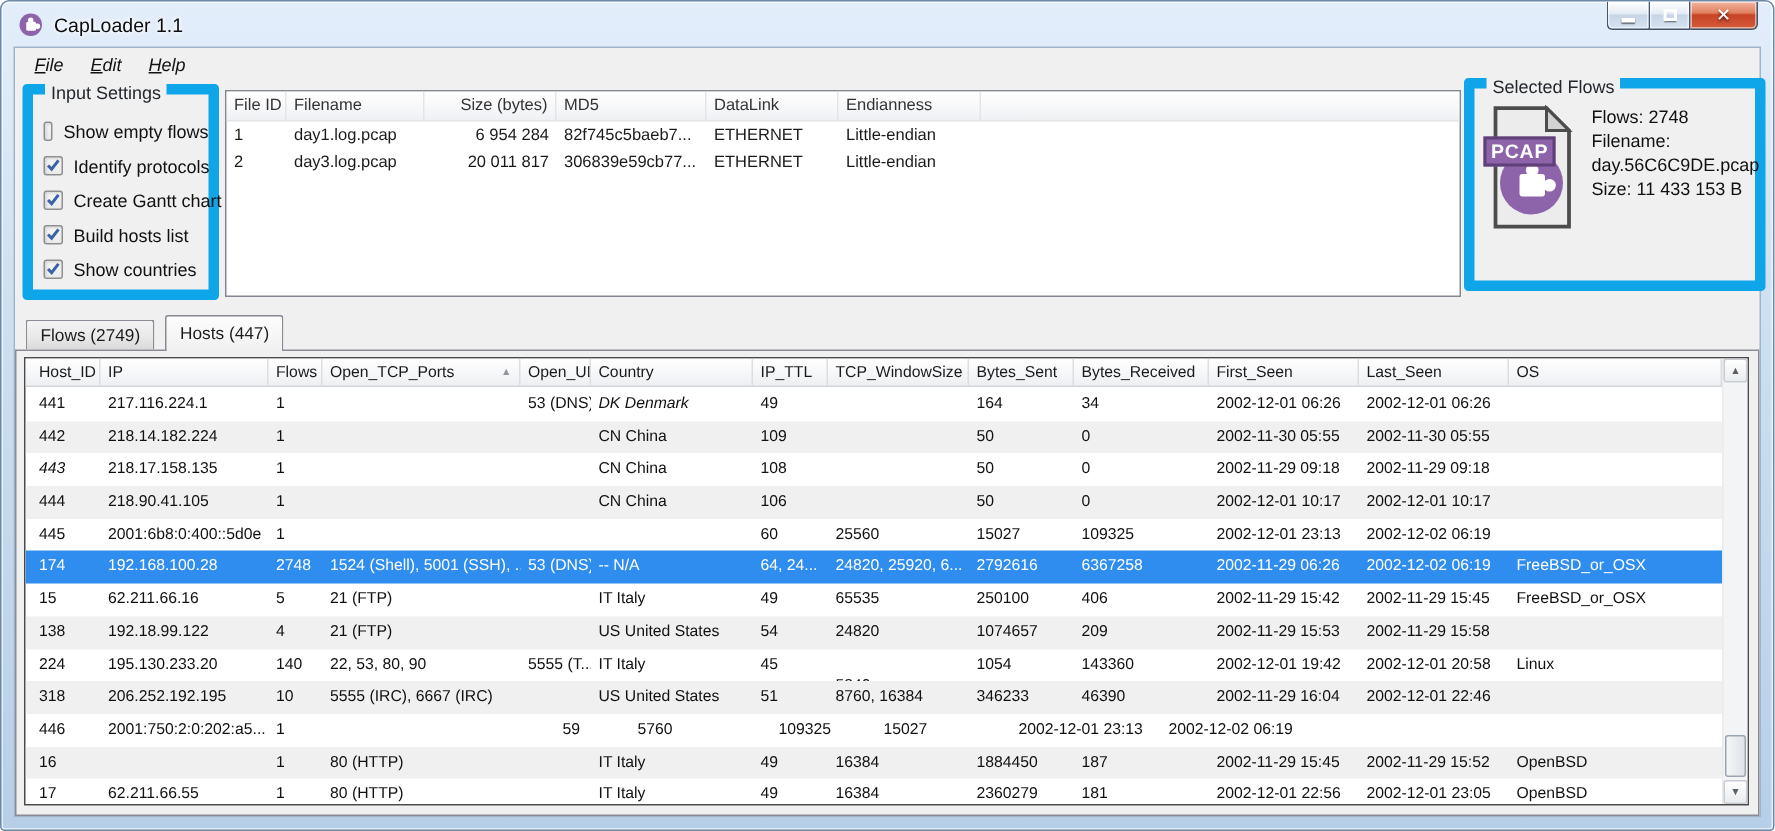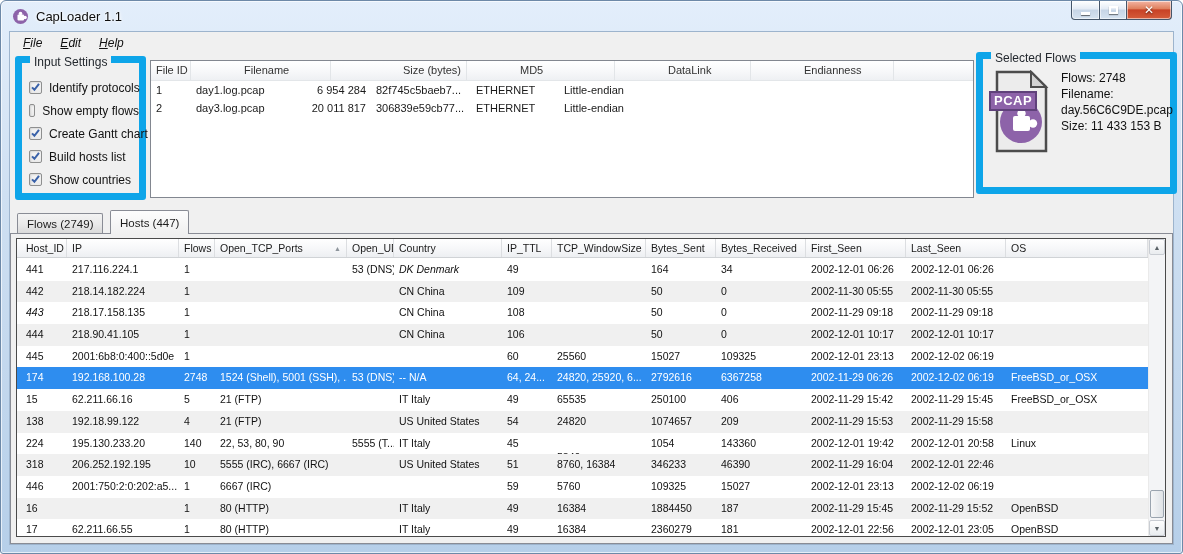--- a/index.html
+++ b/index.html
@@ -37,21 +37,21 @@
 
   .cb-list{ padding:13px 0 0 7px; }
   .cb-row{ display:flex; align-items:center; height:23px; }
   .cb-box{ width:13px; height:13px; border:1px solid #8e8f8f; border-radius:2px; background:linear-gradient(#f6f6f6,#ebebeb);
            box-shadow:inset 1px 1px 2px rgba(0,0,0,.12); display:inline-flex; }
   .cb-box svg{ width:12px; height:12px; margin:-1px 0 0 0; }
   .cb-label{ font-size:12px; color:#111; margin-left:7px; white-space:nowrap; }
 
   
   .filelist{ position:absolute; left:140px; top:28px; width:824px; height:138px; background:#fff; border:1px solid #828790; overflow:hidden; }
-  .flv-head{ display:flex; height:20px; background:linear-gradient(#ffffff,#f6f7f9 60%,#eef0f3); border-bottom:1px solid #e3e6e9;gap:48px; }
+  .flv-head{ display:flex; height:20px; background:linear-gradient(#ffffff,#f6f7f9 60%,#eef0f3); border-bottom:1px solid #e3e6e9; }
   .fcell{ font-size:11px; color:#1a1a1a; padding:0 5px; white-space:nowrap; overflow:hidden; line-height:19px; }
   .fcell.hdr{ border-right:1px solid #e2e5e8; color:#333; }
   .fcell.fill{ flex:1; border-right:none; }
   .fcell.right{ text-align:right; }
   .frow{ display:flex; height:18px; }
   .frow .fcell{ line-height:18px; }
 
   
   .sf-content{ display:flex; padding:11px 4px 0 6px; }
   .pcap-wrap{ position:relative; width:66px; height:86px; flex:none; }
@@ -122,30 +122,30 @@
     <div class="menubar">
         <div class="menu-item"><u>F</u>ile</div>
         <div class="menu-item"><u>E</u>dit</div>
         <div class="menu-item"><u>H</u>elp</div>
       </div>
 
     <div class="groupbox gb-input">
       <span class="gb-label">Input Settings</span>
       <div class="cb-list">
           <div class="cb-row">
+            <span class="cb-box"></span>
+            <span class="cb-label">Show empty flows</span>
+          </div>
+          <div class="cb-row">
             <span class="cb-box">
               <svg viewBox="0 0 12 12">
                 <path d="M2.2 6.4 L4.8 9 L9.8 2.6" fill="none" stroke="#3A62A9" stroke-width="2.2"></path>
               </svg>
             </span>
             <span class="cb-label">Identify protocols</span>
-          </div>
-          <div class="cb-row">
-            <span class="cb-box"></span>
-            <span class="cb-label">Show empty flows</span>
           </div>
           <div class="cb-row">
             <span class="cb-box">
               <svg viewBox="0 0 12 12">
                 <path d="M2.2 6.4 L4.8 9 L9.8 2.6" fill="none" stroke="#3A62A9" stroke-width="2.2"></path>
               </svg>
             </span>
             <span class="cb-label">Create Gantt chart</span>
           </div>
           <div class="cb-row">
@@ -417,21 +417,20 @@
               <div class="hcell" style="width: 70px;">346233</div>
               <div class="hcell" style="width: 90px;">46390</div>
               <div class="hcell" style="width: 100px;">2002-11-29 16:04</div>
               <div class="hcell" style="width: 100px;">2002-12-01 22:46</div>
               <div class="hcell fill"></div>
             </div>
             <div class="hrow">
               <div class="hcell" style="width: 50px;">446</div>
               <div class="hcell" style="width: 112px;">2001:750:2:0:202:a5...</div>
               <div class="hcell" style="width: 36px;">1</div>
-              <div class="hcell" style="width: 132px;">6667 (IRC)</div>
               <div class="hcell" style="width: 47px;"></div>
               <div class="hcell" style="width: 108px;"></div>
               <div class="hcell" style="width: 50px;">59</div>
               <div class="hcell" style="width: 94px;">5760</div>
               <div class="hcell" style="width: 70px;">109325</div>
               <div class="hcell" style="width: 90px;">15027</div>
               <div class="hcell" style="width: 100px;">2002-12-01 23:13</div>
               <div class="hcell" style="width: 100px;">2002-12-02 06:19</div>
               <div class="hcell fill"></div>
             </div>

